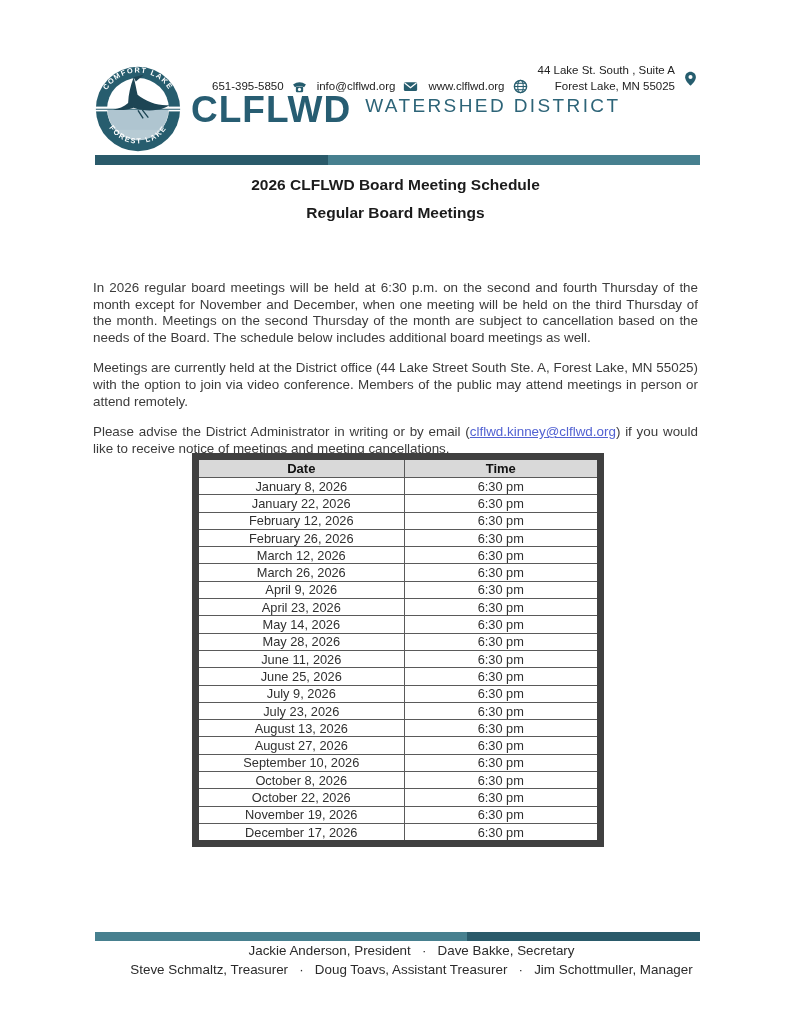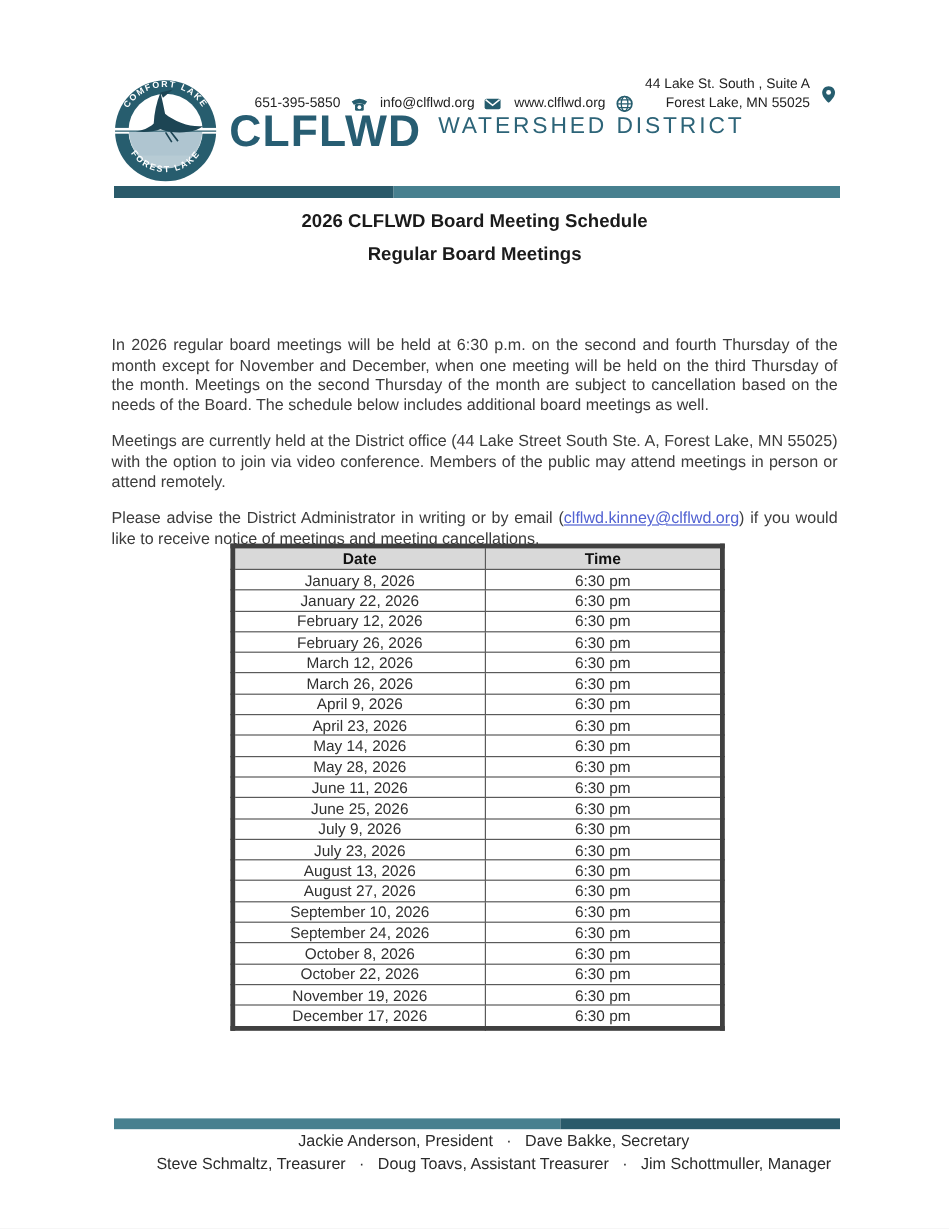--- a/index.html
+++ b/index.html
@@ -64,21 +64,21 @@
   }
   .body-text p { margin: 0 0 14px 0; }
   .body-text p:last-child { margin-bottom: 0; }
   a.email-link { color: #5262d2; text-decoration: underline; cursor: pointer; }
 
   
   .schedule-table {
     position: absolute; left: 192px; top: 453px; width: 412px;
     border-collapse: collapse;
     font-size: 12.8px; color: #303030;
-    border: 4px solid #404040;
+    border: 7px solid #404040;
   }
   .schedule-table th, .schedule-table td {
     border: 1px solid #5a5a5a;
     padding: 0; height: 16.3px;
     text-align: center; vertical-align: middle;
     line-height: 15px;
   }
   .schedule-table th {
     background: #d9d9d9; font-weight: bold; color: #111111;
     height: 17px; font-size: 13px;
@@ -252,24 +252,20 @@
         </tr>
         <tr>
           <td>August 27, 2026</td>
           <td>6:30 pm</td>
         </tr>
         <tr>
           <td>September 10, 2026</td>
           <td>6:30 pm</td>
         </tr>
         <tr>
-          <td>September 24, 2026</td>
-          <td>6:30 pm</td>
-        </tr>
-        <tr>
           <td>October 8, 2026</td>
           <td>6:30 pm</td>
         </tr>
         <tr>
           <td>October 22, 2026</td>
           <td>6:30 pm</td>
         </tr>
         <tr>
           <td>November 19, 2026</td>
           <td>6:30 pm</td>

